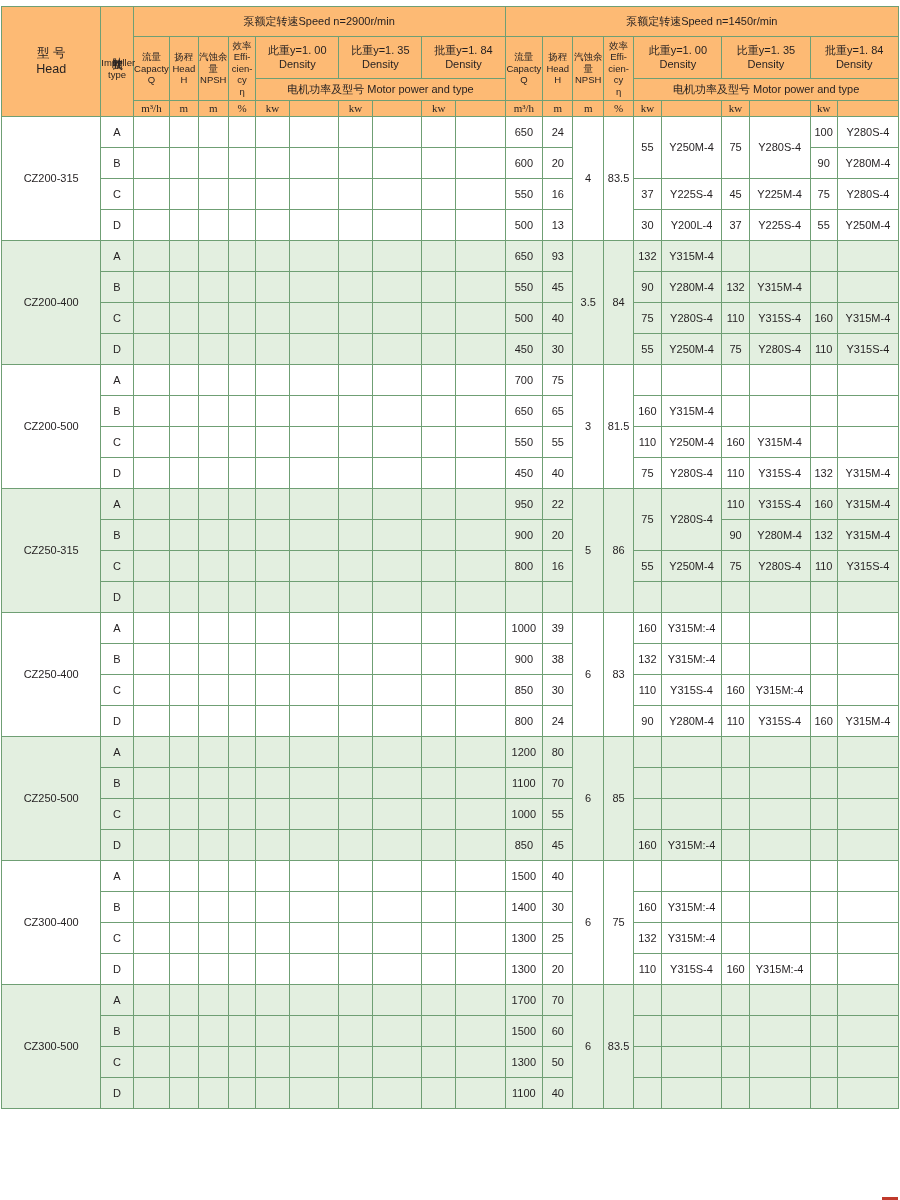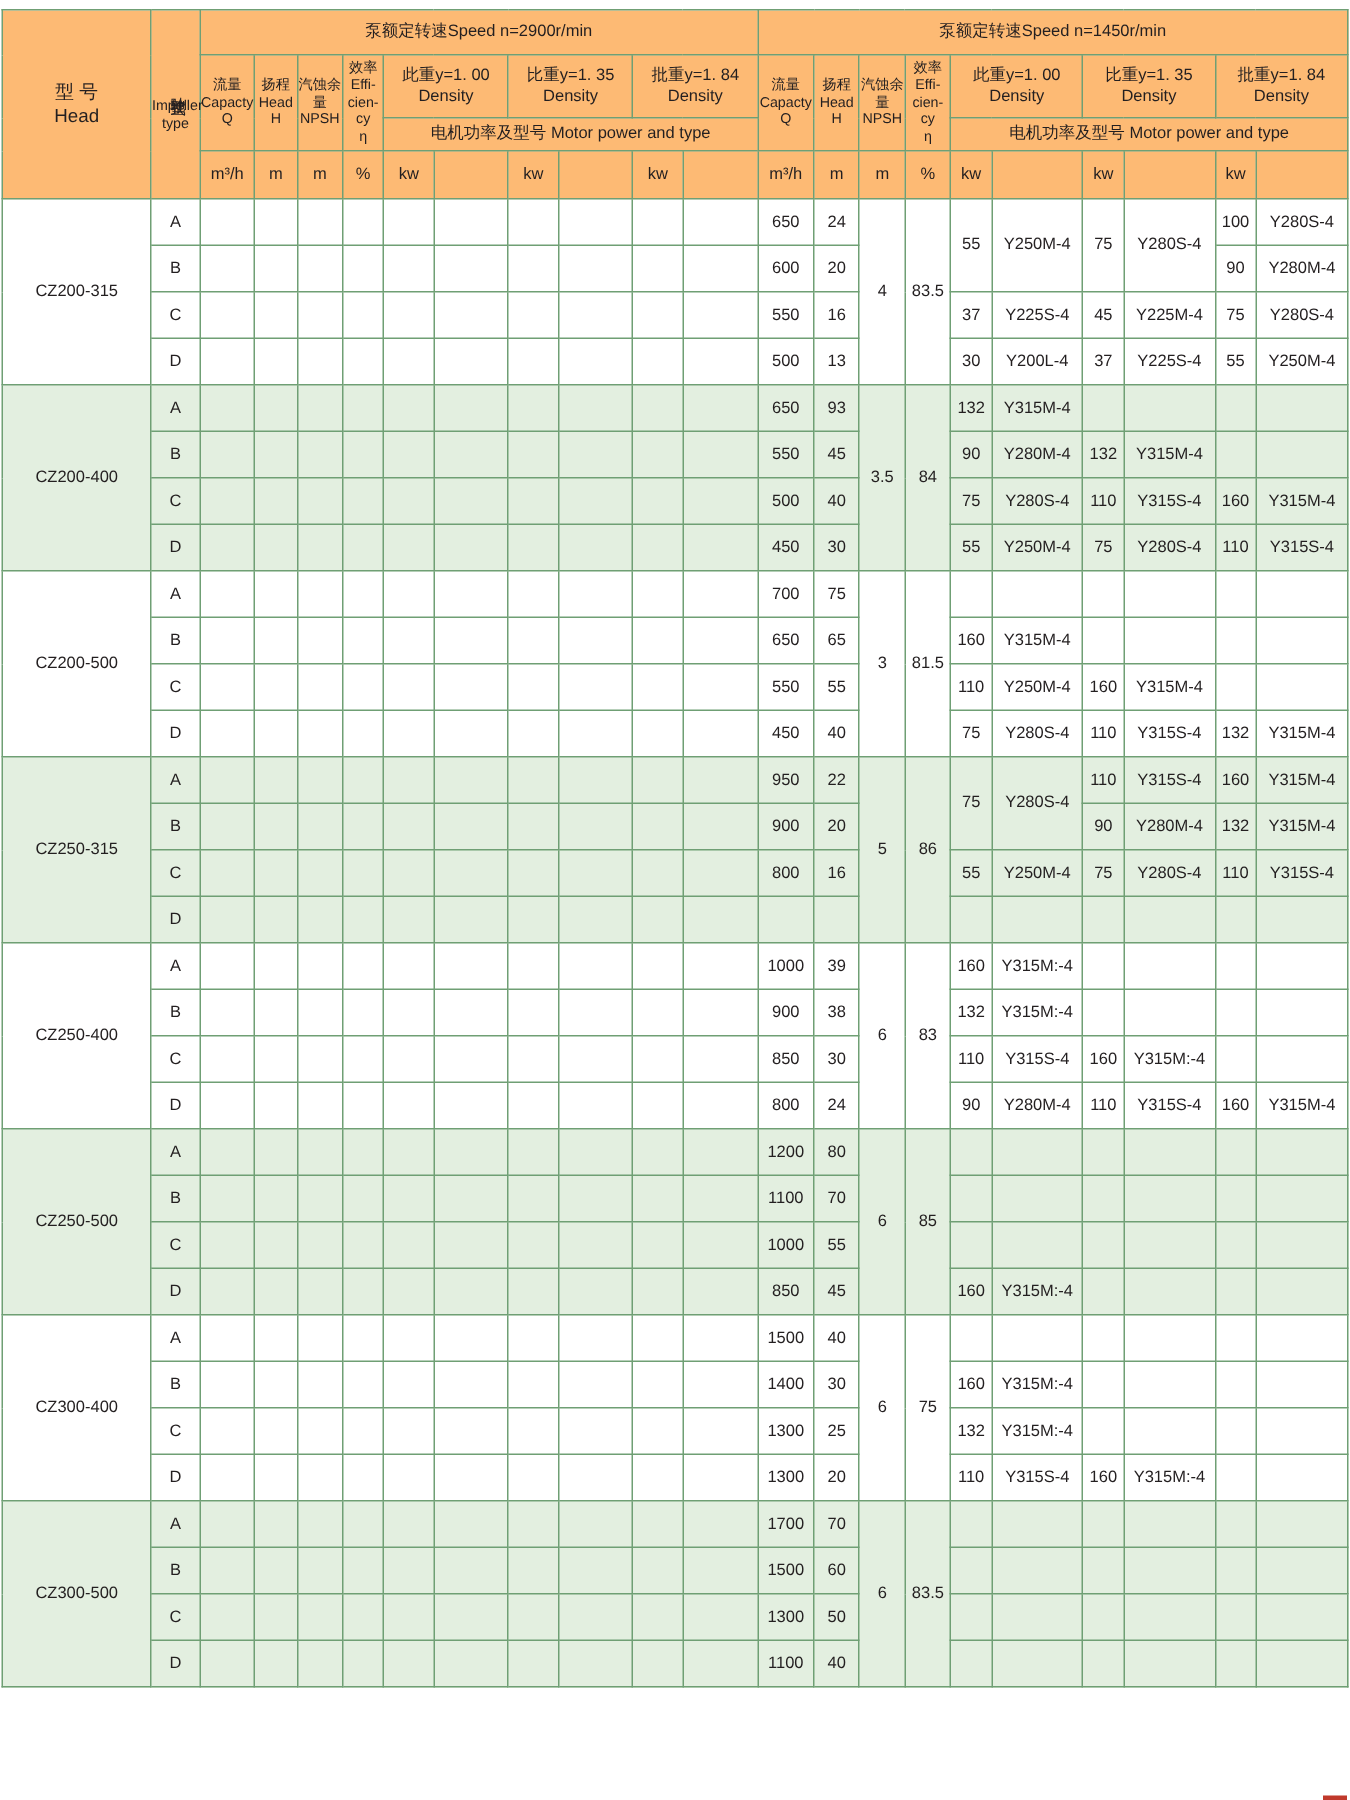--- a/index.html
+++ b/index.html
@@ -85,21 +85,21 @@
     position: absolute;
     right: 2px;
     bottom: 0px;
     width: 16px;
     height: 9px;
     background: #c0392b;
   }
   .r-hdr-top { height: 30px; }
   .r-hdr-mid { height: 42px; }
   .r-hdr-sub { height: 22px; }
-  .r-hdr-unit { height: 32px; }
+  .r-hdr-unit { height: 16px; font-family: Liberation Serif, serif; }
   .r-body { height: 31px; }
 </style>
 </head>
 <body>
 
 <div id="sheet">
 
   <table class="spec">
     <colgroup>
       <col style="width:98px">

